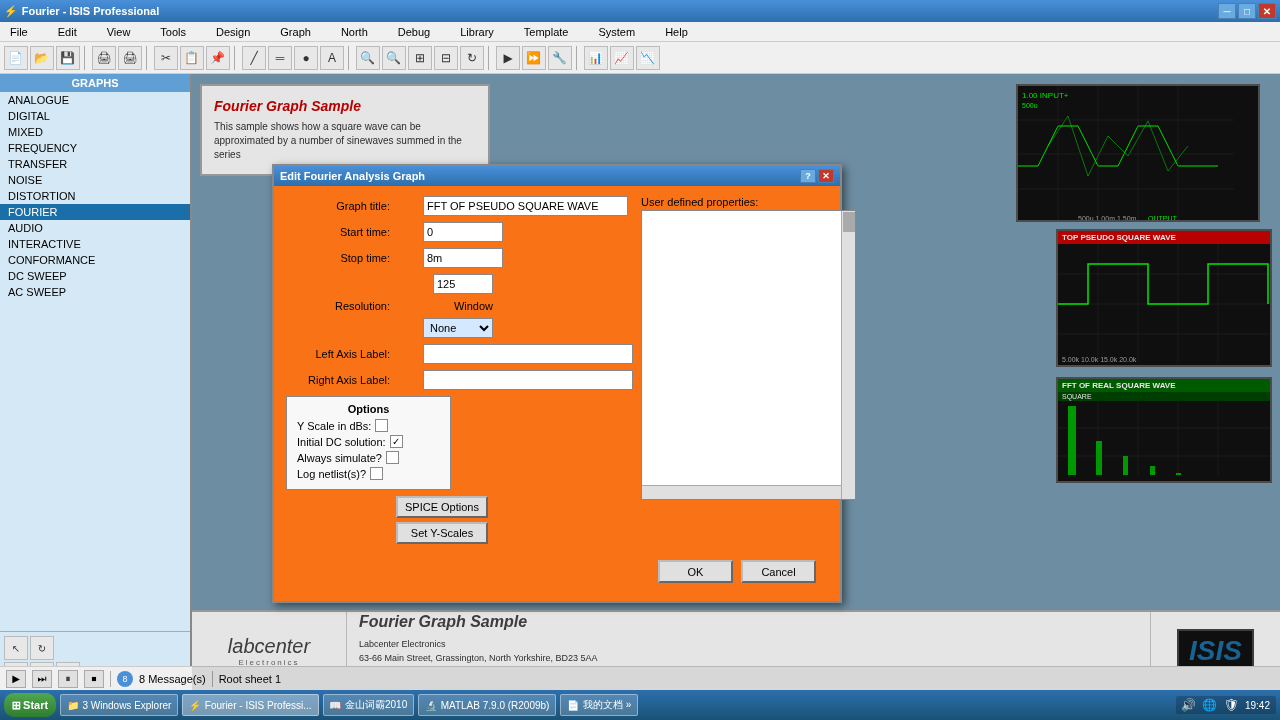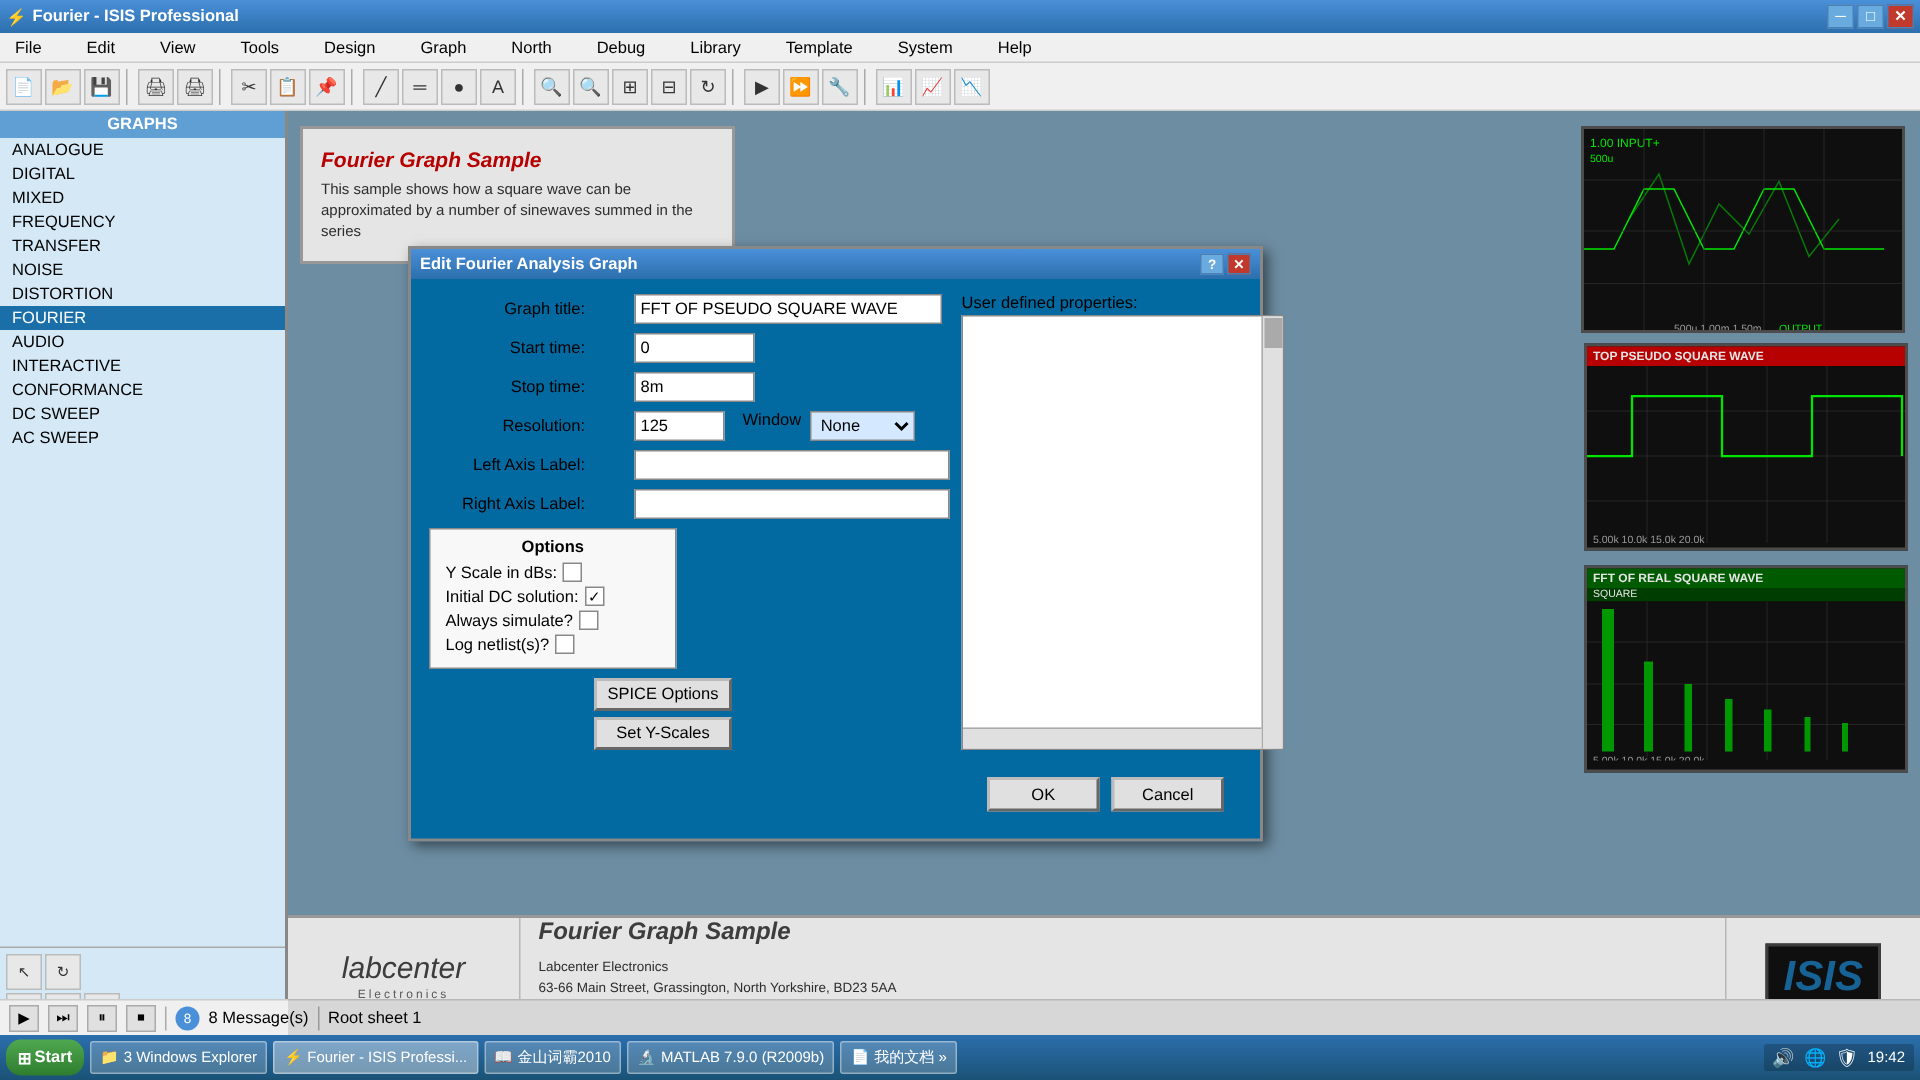--- a/index.html
+++ b/index.html
@@ -113,60 +113,60 @@
       font-size: 14px;
       font-weight: bold;
       margin-bottom: 6px;
     }
     #sample-desc { font-size: 10px; color: #333; line-height: 1.4; }
 
     
     #osc-top-right {
       position: absolute;
       top: 10px;
-      right: 10px;
-      width: 216px;
+      right: 20px;
+      width: 244px;
       height: 138px;
       background: #111;
       border: 2px solid #555;
     }
     #osc-middle-right {
       position: absolute;
       top: 158px;
       right: 8px;
       width: 216px;
       height: 138px;
       background: #111;
       border: 2px solid #555;
     }
     #osc-bottom-right {
       position: absolute;
       top: 306px;
       right: 8px;
       width: 216px;
-      height: 138px;
+      height: 106px;
       background: #111;
       border: 2px solid #555;
     }
 
     
     #dialog-overlay {
       position: absolute;
       top: 0; left: 0; right: 0; bottom: 0;
       background: rgba(0,0,0,0.1);
       z-index: 10;
     }
 
     
     #edit-dialog {
       position: absolute;
       top: 90px;
       left: 80px;
       width: 570px;
-      background: #0369a1;
+      background: #f97316;
       border: 2px solid #888;
       box-shadow: 3px 3px 8px rgba(0,0,0,0.5);
       z-index: 20;
     }
     #dialog-titlebar {
       background: linear-gradient(to bottom, #4a90d9, #2c6fad);
       color: white;
       padding: 3px 6px;
       display: flex;
       align-items: center;
@@ -231,22 +231,23 @@
     .opt-checkbox {
       width: 13px; height: 13px; border: 1px solid #888; background: white;
       cursor: pointer; display: flex; align-items: center; justify-content: center;
       font-size: 10px;
     }
     .opt-checkbox.checked { background: white; }
 
     
     .window-row {
       display: flex;
-      align-items: flex-start;
+      align-items: flex-end;
       gap: 6px;
+      flex-direction: column;
     }
     .window-select {
       height: 20px;
       border: 1px solid #888;
       background: white;
       font-size: 11px;
       padding: 0 2px;
       width: 70px;
       background-color: #d4e8ff;
     }

